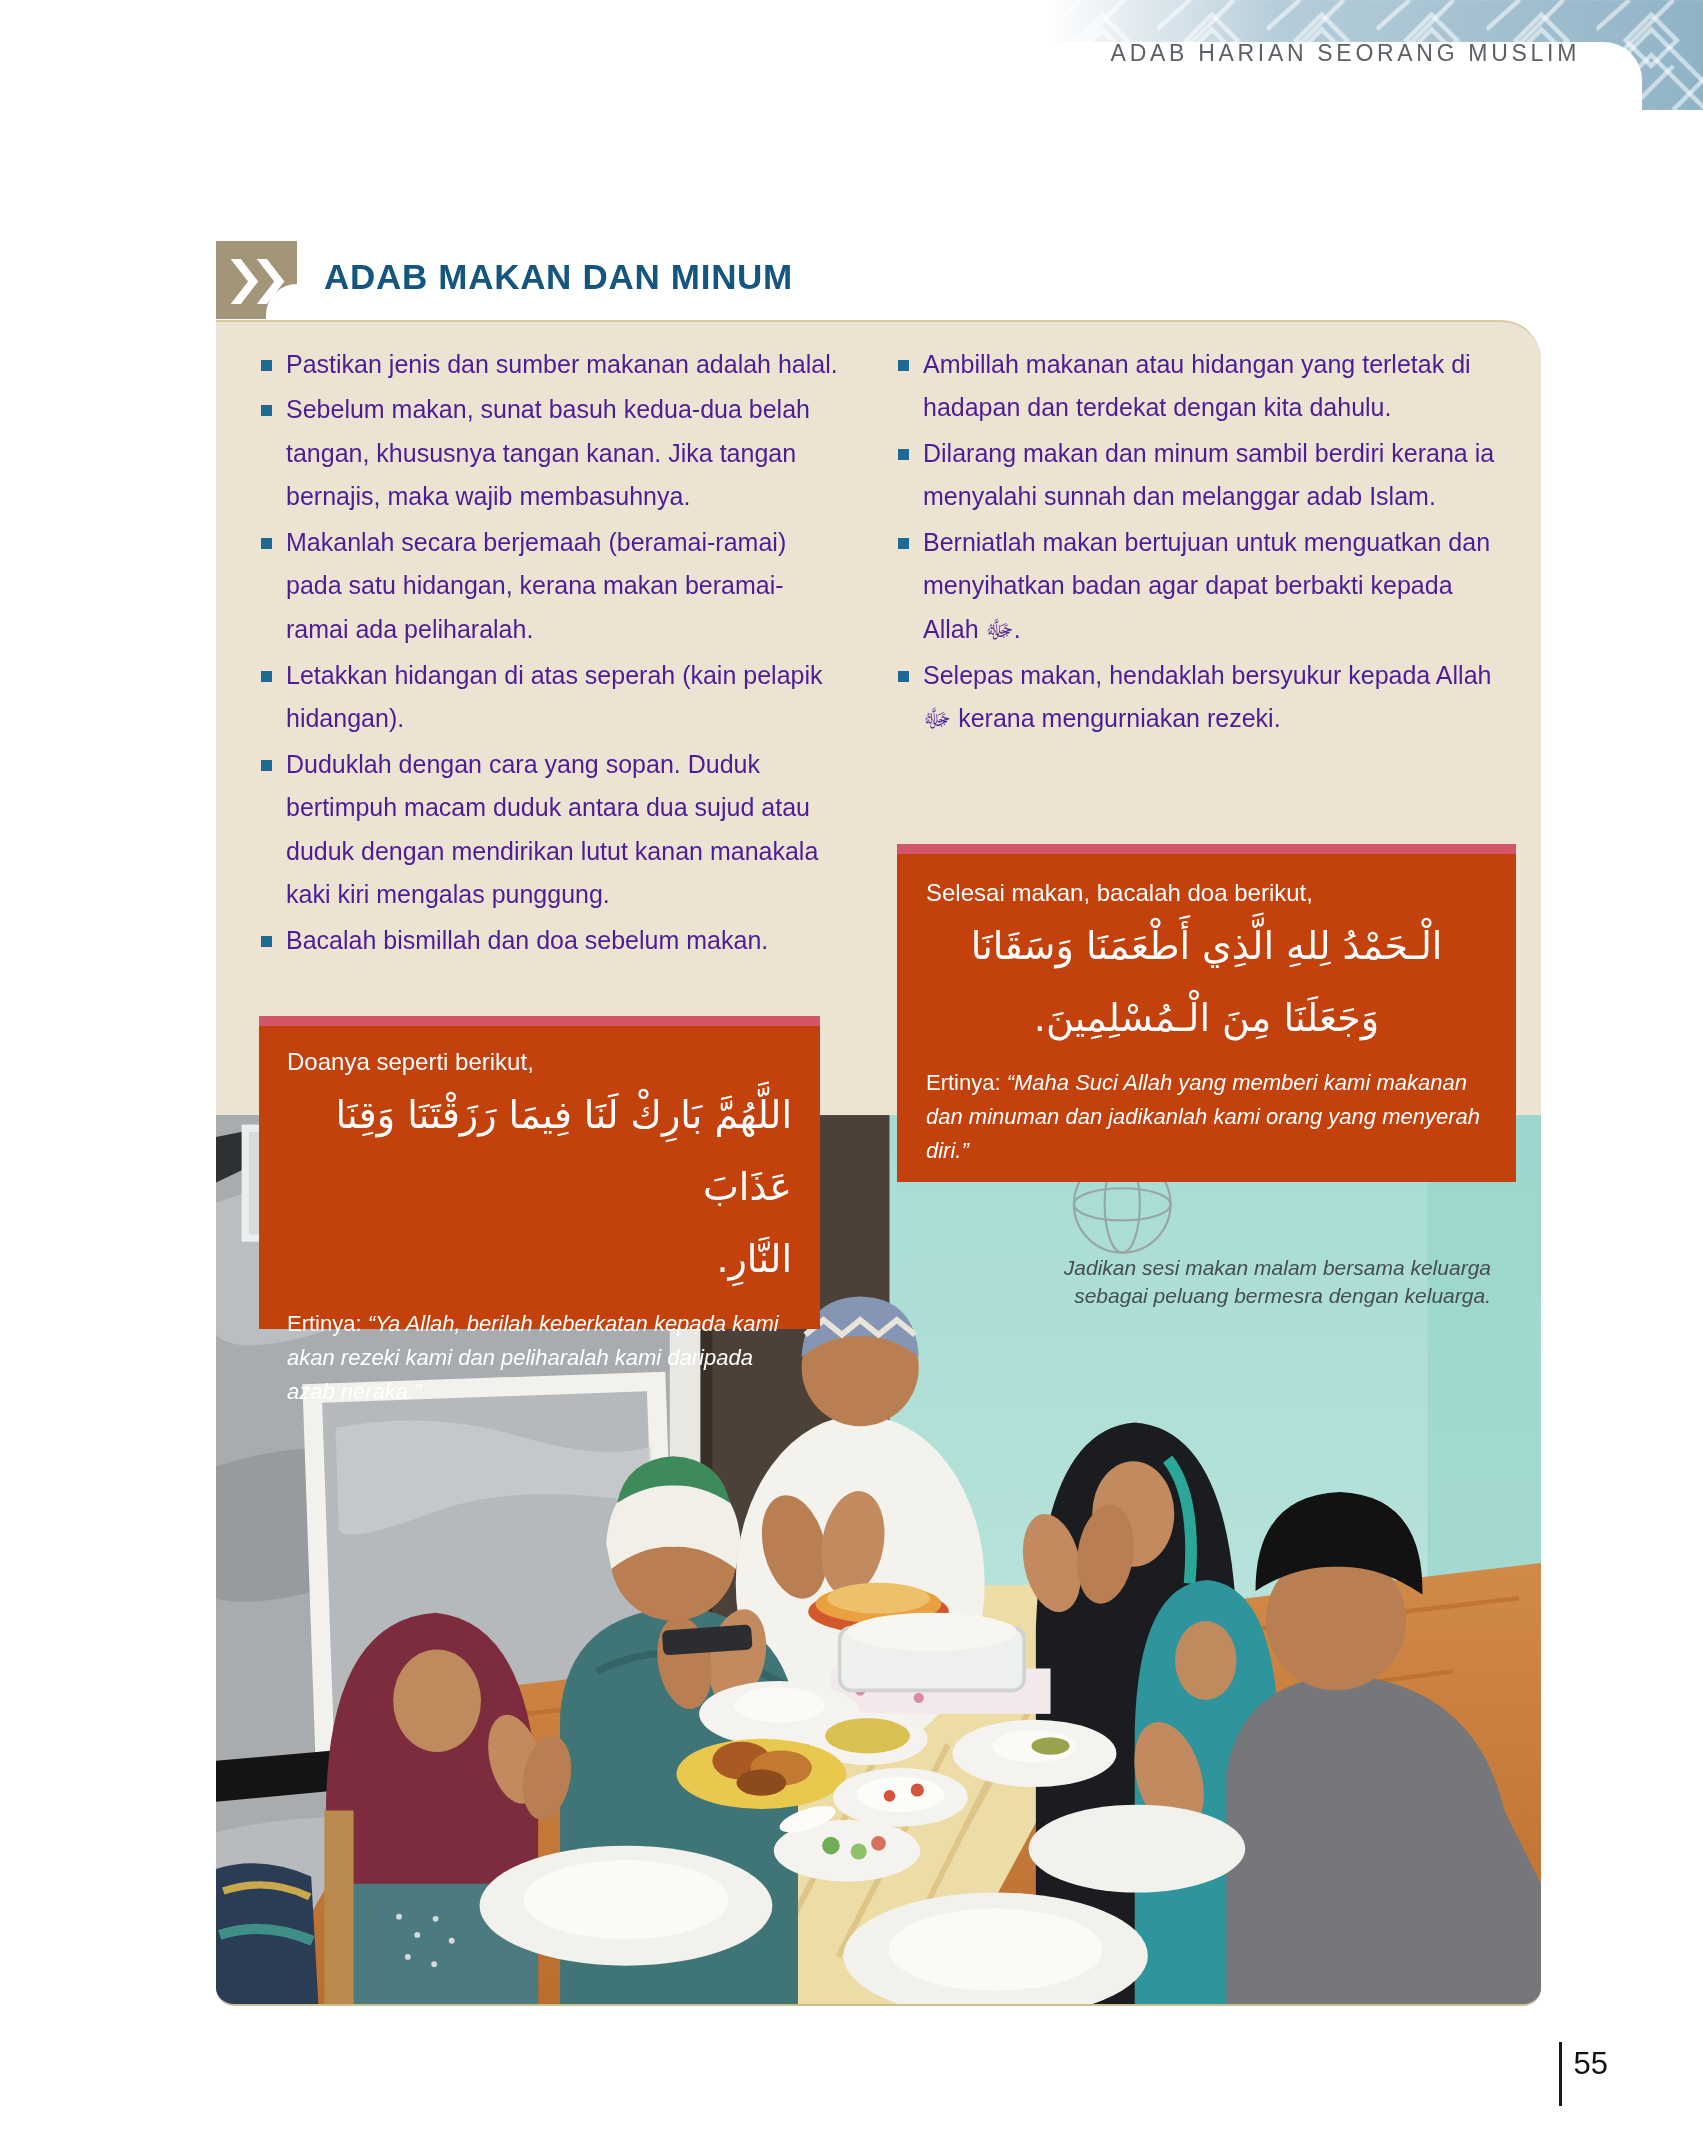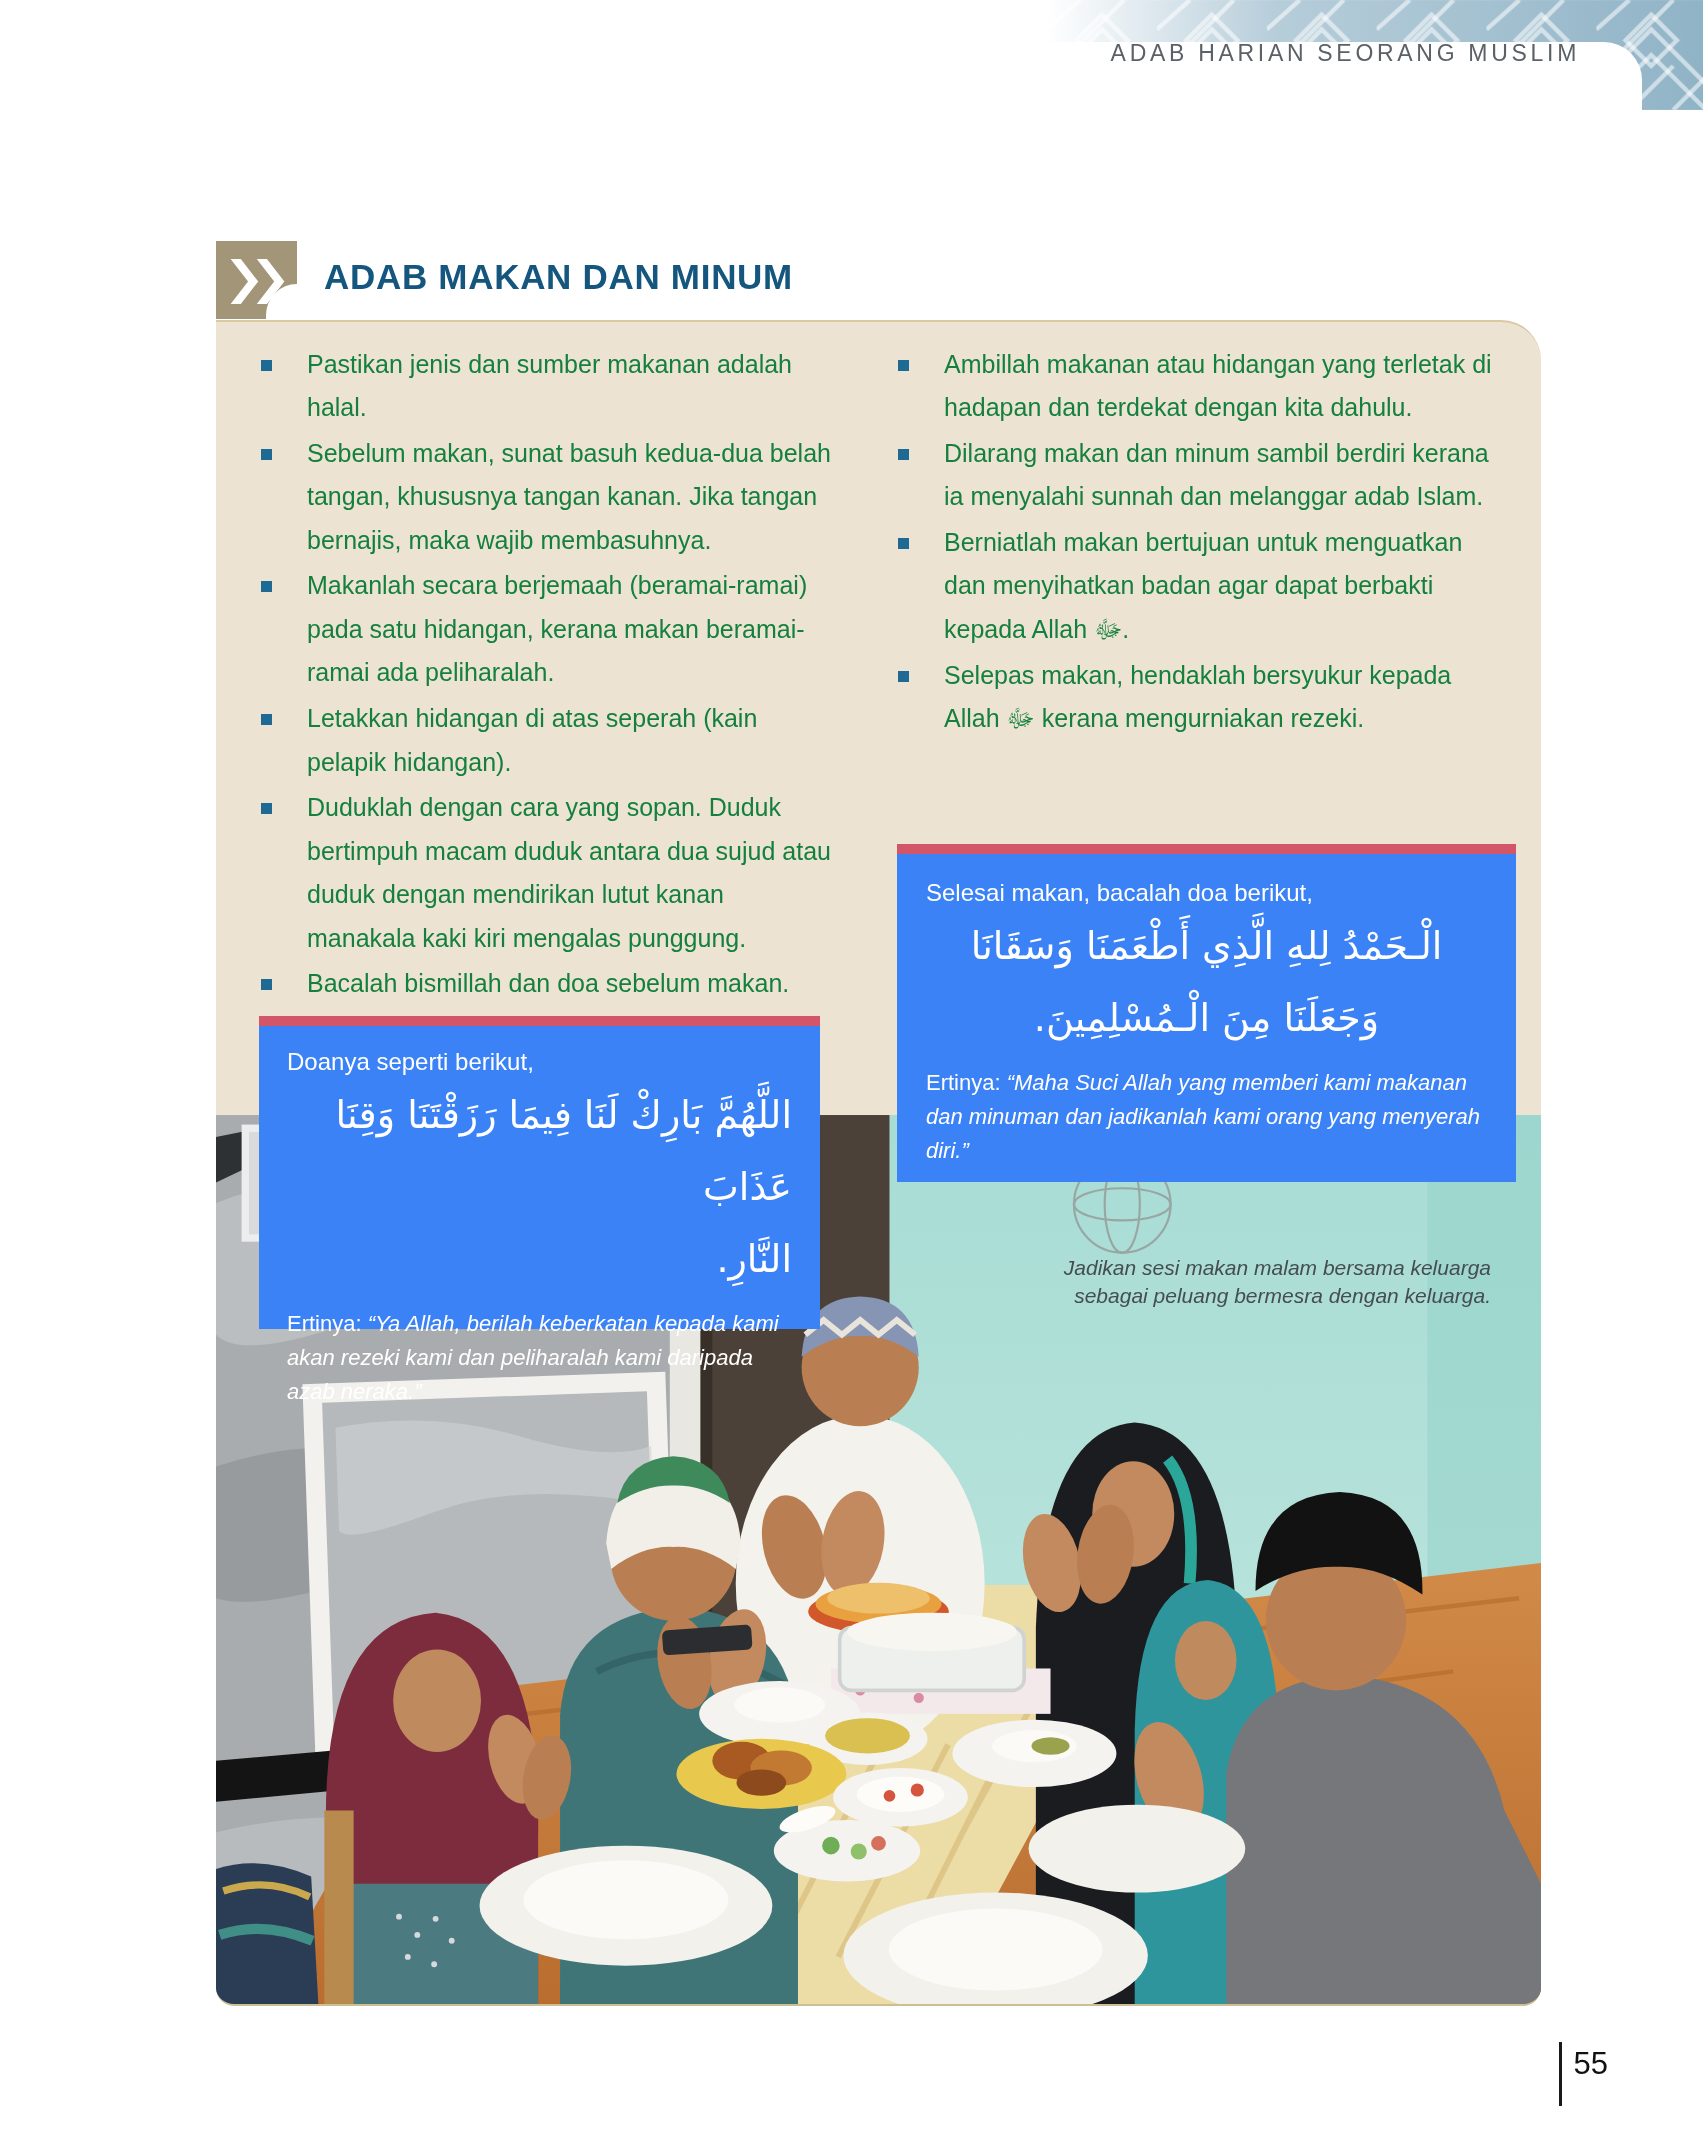--- a/index.html
+++ b/index.html
@@ -32,28 +32,28 @@
   
   .content-box{
     position:absolute;left:216px;top:320px;width:1325px;height:1684px;
     background:#ece3d2;border-top:2.2px solid #d9c9a4;
     border-top-right-radius:40px;border-bottom-left-radius:18.3px;border-bottom-right-radius:18.3px;
   }
   ul.bullets{list-style:none;margin:0;padding:0;position:absolute;}
   ul.bullets.left{left:45px;top:20.5px;width:578px;}
   ul.bullets.right{left:682px;top:20.5px;width:600px;}
   ul.bullets li{
-    display:flex;gap:35px;margin-bottom:2.2px;font-size:25px;line-height:1.74;color:#15803d;
+    display:flex;gap:14px;margin-bottom:2.2px;font-size:25px;line-height:1.74;color:#4c1d95;
   }
   ul.bullets .sq{
     flex:0 0 11px;width:11px;height:11px;margin-top:17px;background:#1e6a94;
   }
   
   .dua-box{
-    position:absolute;background:#3b82f6;border-top:10.2px solid #d25568;
+    position:absolute;background:#c2410c;border-top:10.2px solid #d25568;
     color:#ffffff;box-sizing:border-box;z-index:3;
   }
   .dua-box.before{left:43px;top:694px;width:561px;height:313px;padding:17.6px 28px 14.6px 28px;}
   .dua-box.after{left:681px;top:522px;width:619px;height:338px;padding:20.5px 29px 14.6px 29px;}
   .dua-intro{font-size:24px;margin:4.4px 0 2.9px 0;}
   .arabic{
     direction:rtl;font-size:38px;line-height:1.9;font-family:"DejaVu Sans","Liberation Sans",sans-serif;
   }
   .dua-box.before .arabic{text-align:right;}
   .dua-box.after .arabic{text-align:center;}

